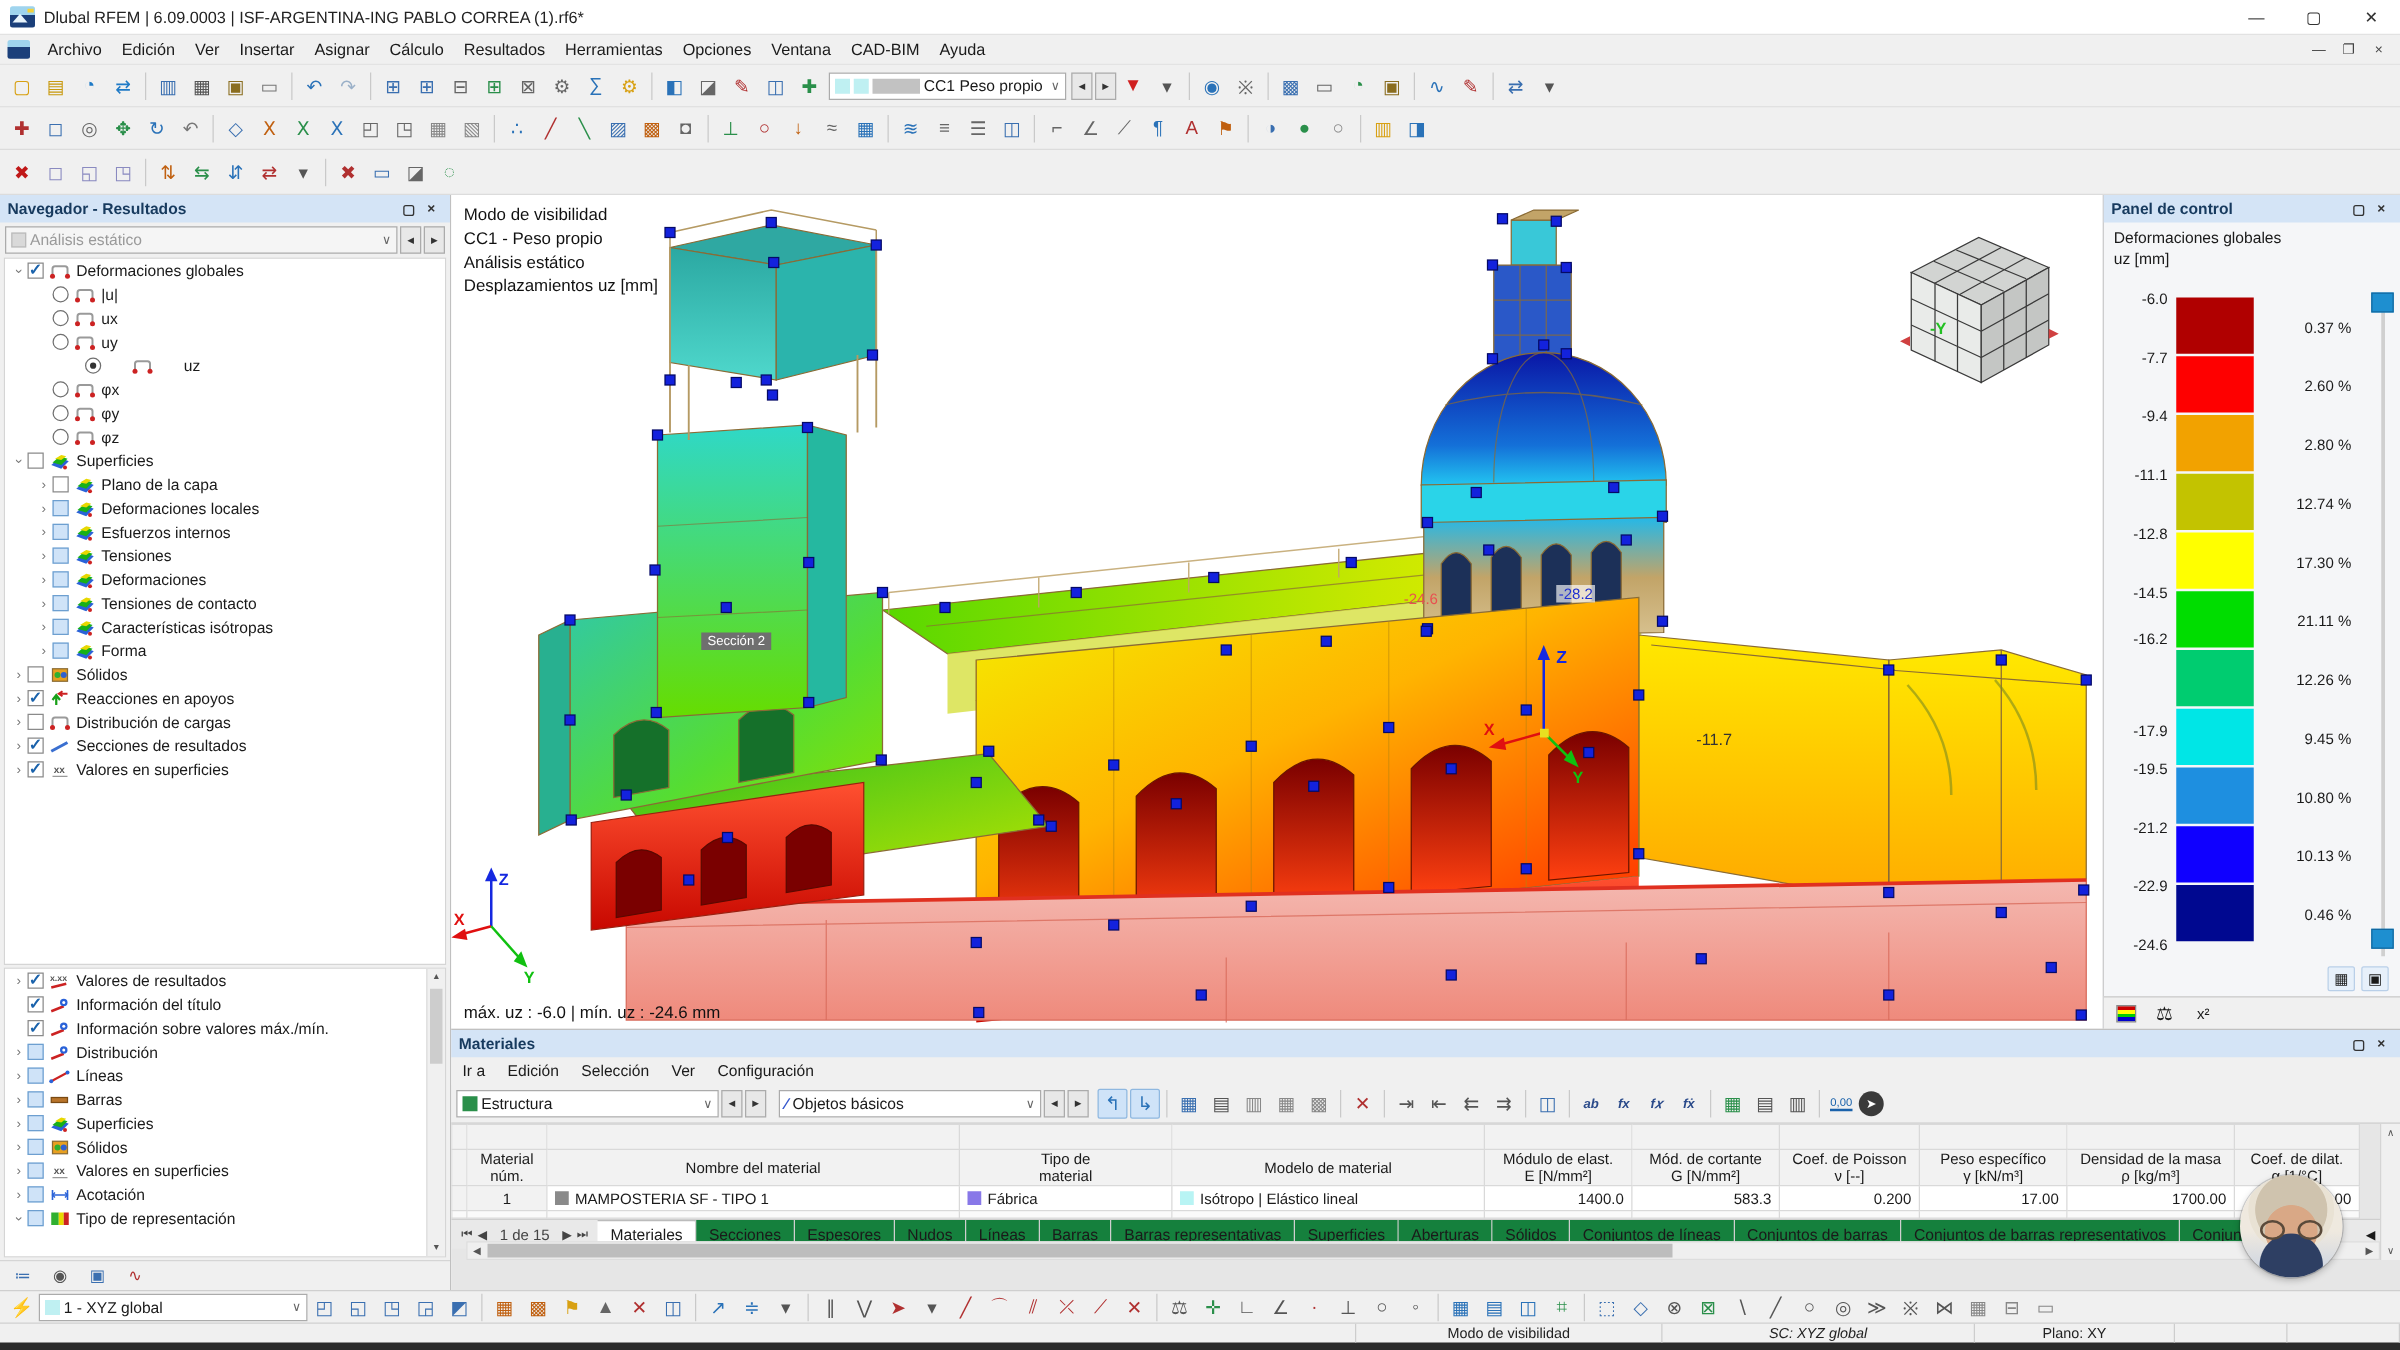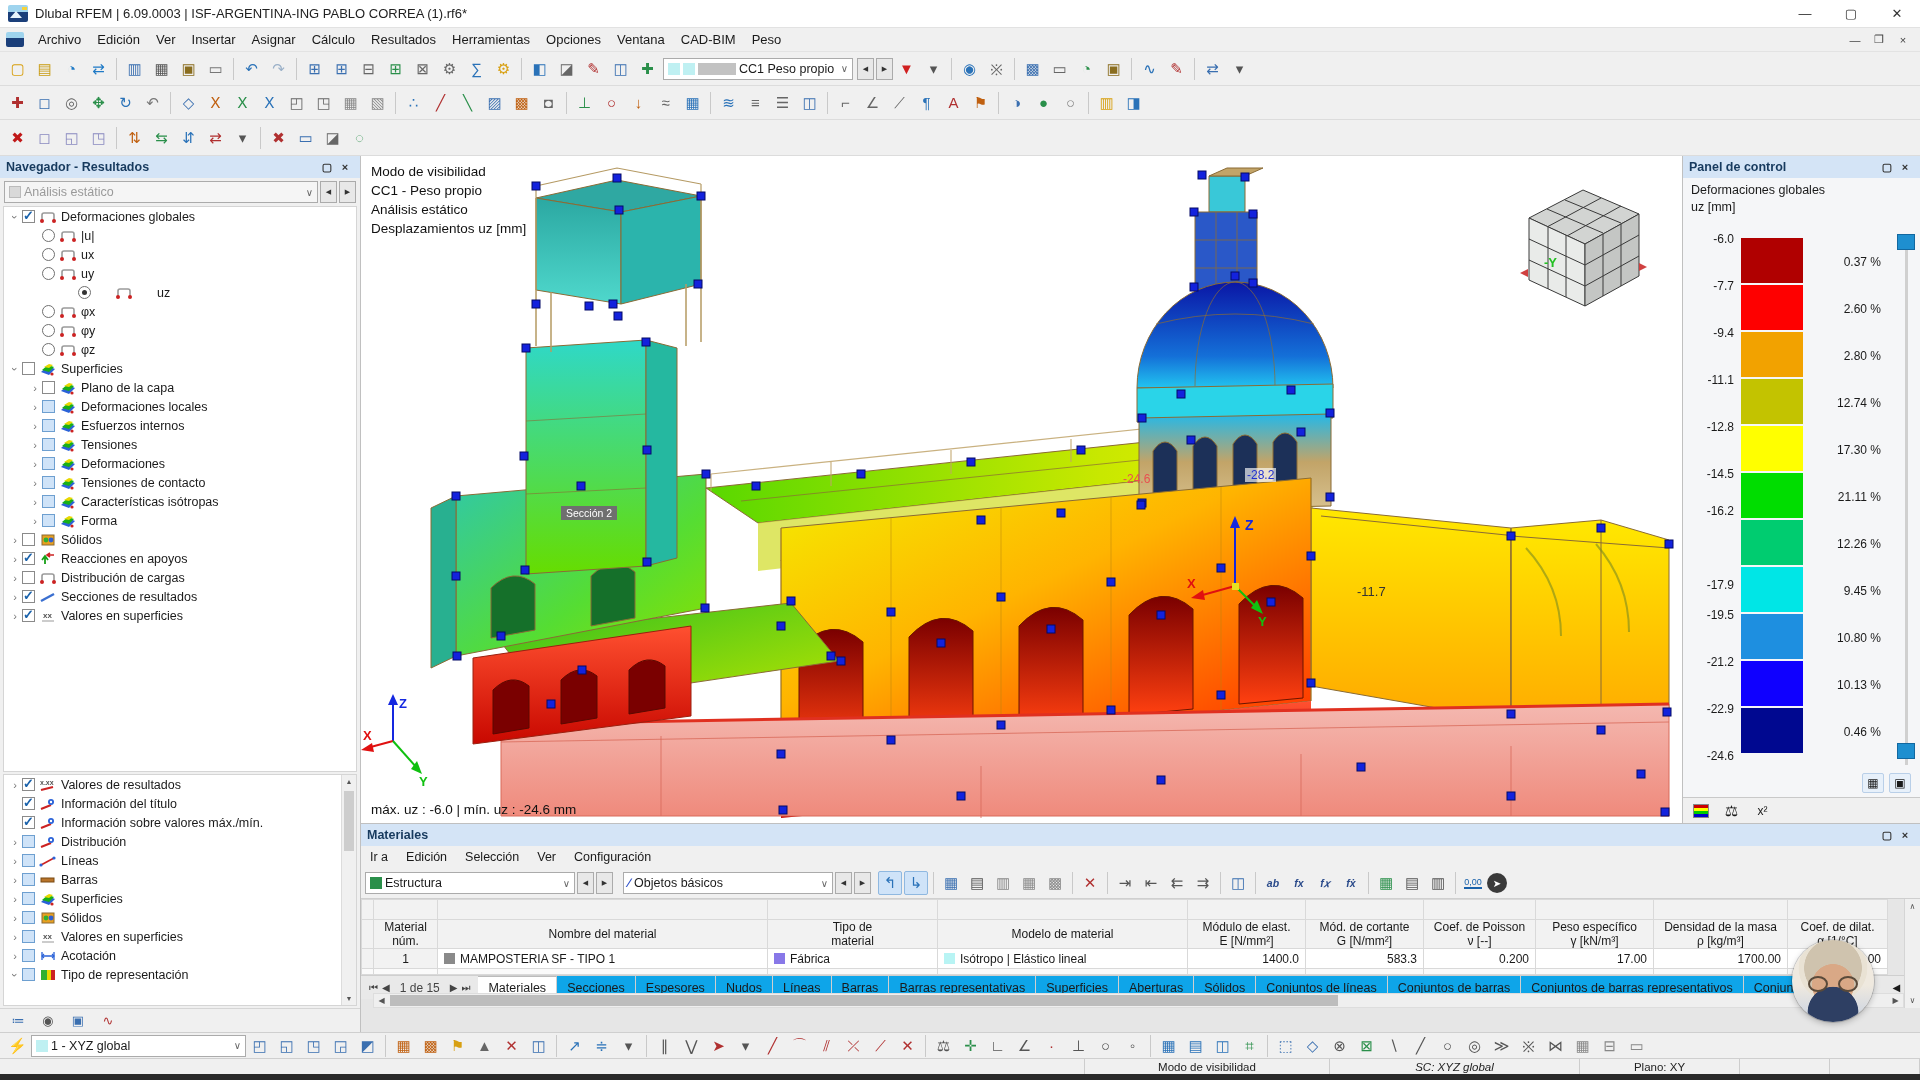--- a/index.html
+++ b/index.html
@@ -105,21 +105,21 @@
   table.mat td { height:20px; }
   .gcell { background:#f2f2f2; height:7px; border:1px solid #d9d9d9; }
   .num { text-align:right; }
   .swatch { display:inline-block; width:11px; height:11px; margin-right:5px; vertical-align:-1px; }
   .hscroll { position:absolute; left:12px; right:16px; bottom:24px; height:15px; background:#efefef; border:1px solid #ddd; }
   .hscroll .thumb { position:absolute; left:16px; top:1px; height:11px; width:62%; background:#bdbdbd; }
   .hscroll .arr { position:absolute; top:0; width:15px; height:13px; font-size:8px; color:#555; text-align:center; line-height:13px; }
   .tabrow { height:24px; display:flex; align-items:stretch; font-size:12.5px; background:#e9e9e9; border-top:1px solid #cfcfcf; }
   .tab-nav { display:flex; align-items:center; gap:4px; padding:0 8px; font-size:10px; color:#444; }
   .pager { font-size:12px; padding:0 6px; }
-  .tab { display:flex; align-items:center; padding:0 10px; border-right:1px solid #cfcfcf; background:#0ea5e9; }
+  .tab { display:flex; align-items:center; padding:0 10px; border-right:1px solid #cfcfcf; background:#15803d; }
   .tab.active { background:#ffffff; border-top:1px solid #bbb; }
   .tab-scroll { margin-left:auto; display:flex; align-items:center; gap:6px; padding:0 6px; font-size:10px; }
   .tv-scroll { position:absolute; right:0; top:0; bottom:24px; width:16px; background:#f0f0f0; border-left:1px solid #d5d5d5; font-size:8px; color:#555; text-align:center; }
 
   
   .bottombar { height:26px; background:#f0f0f0; border-top:1px solid #cfcfcf; display:flex; align-items:center; padding:0 4px; }
   .bottombar .combo { width:215px; }
   .statusbar { height:16px; background:#f0f0f0; border-top:1px solid #cfcfcf; display:flex; font-size:11.5px; color:#222; }
   .st-cell { border-right:1px solid #cdcdcd; display:flex; align-items:center; justify-content:center; overflow:hidden; }
   .darkstrip { height:6px; background:#2a2a2a; }
@@ -154,21 +154,21 @@
       <div class="menu-item">Edición</div>
       <div class="menu-item">Ver</div>
       <div class="menu-item">Insertar</div>
       <div class="menu-item">Asignar</div>
       <div class="menu-item">Cálculo</div>
       <div class="menu-item">Resultados</div>
       <div class="menu-item">Herramientas</div>
       <div class="menu-item">Opciones</div>
       <div class="menu-item">Ventana</div>
       <div class="menu-item">CAD-BIM</div>
-      <div class="menu-item">Peso</div>
+      <div class="menu-item">Ayuda</div>
     </div>
   <div class="mdi-btns">
     <div class="mdi-btn">—</div>
     <div class="mdi-btn">❐</div>
     <div class="mdi-btn">×</div>
   </div>
 </div>
 
 <div class="toolbar tb1">
   <div id="tb1-before" style="display:flex;align-items:center;">
@@ -352,21 +352,21 @@
           <div class="trow" style="padding-left: 24px;">
             <span class="texp"></span>
             <span class="trad"></span>
             <span class="ticon"><svg width="18" height="14">
                 <path d="M3 12 V5 Q3 3 5 3 H13 Q15 3 15 5 V12" fill="none" stroke="#9a9a9a" stroke-width="1.6"></path>
                 <circle cx="3" cy="11" r="2" fill="#cc2222"></circle>
                 <circle cx="15" cy="11" r="2" fill="#cc2222"></circle>
               </svg></span>
             <span>uy</span>
           </div>
-          <div class="trow" style="padding-left: 40px; gap: 20px;">
+          <div class="trow" style="padding-left: 30px; gap: 20px;">
             <span class="texp"></span>
             <span class="trad on"></span>
             <span class="ticon"><svg width="18" height="14">
                 <path d="M3 12 V5 Q3 3 5 3 H13 Q15 3 15 5 V12" fill="none" stroke="#9a9a9a" stroke-width="1.6"></path>
                 <circle cx="3" cy="11" r="2" fill="#cc2222"></circle>
                 <circle cx="15" cy="11" r="2" fill="#cc2222"></circle>
               </svg></span>
             <span>uz</span>
           </div>
           <div class="trow" style="padding-left: 24px;">

